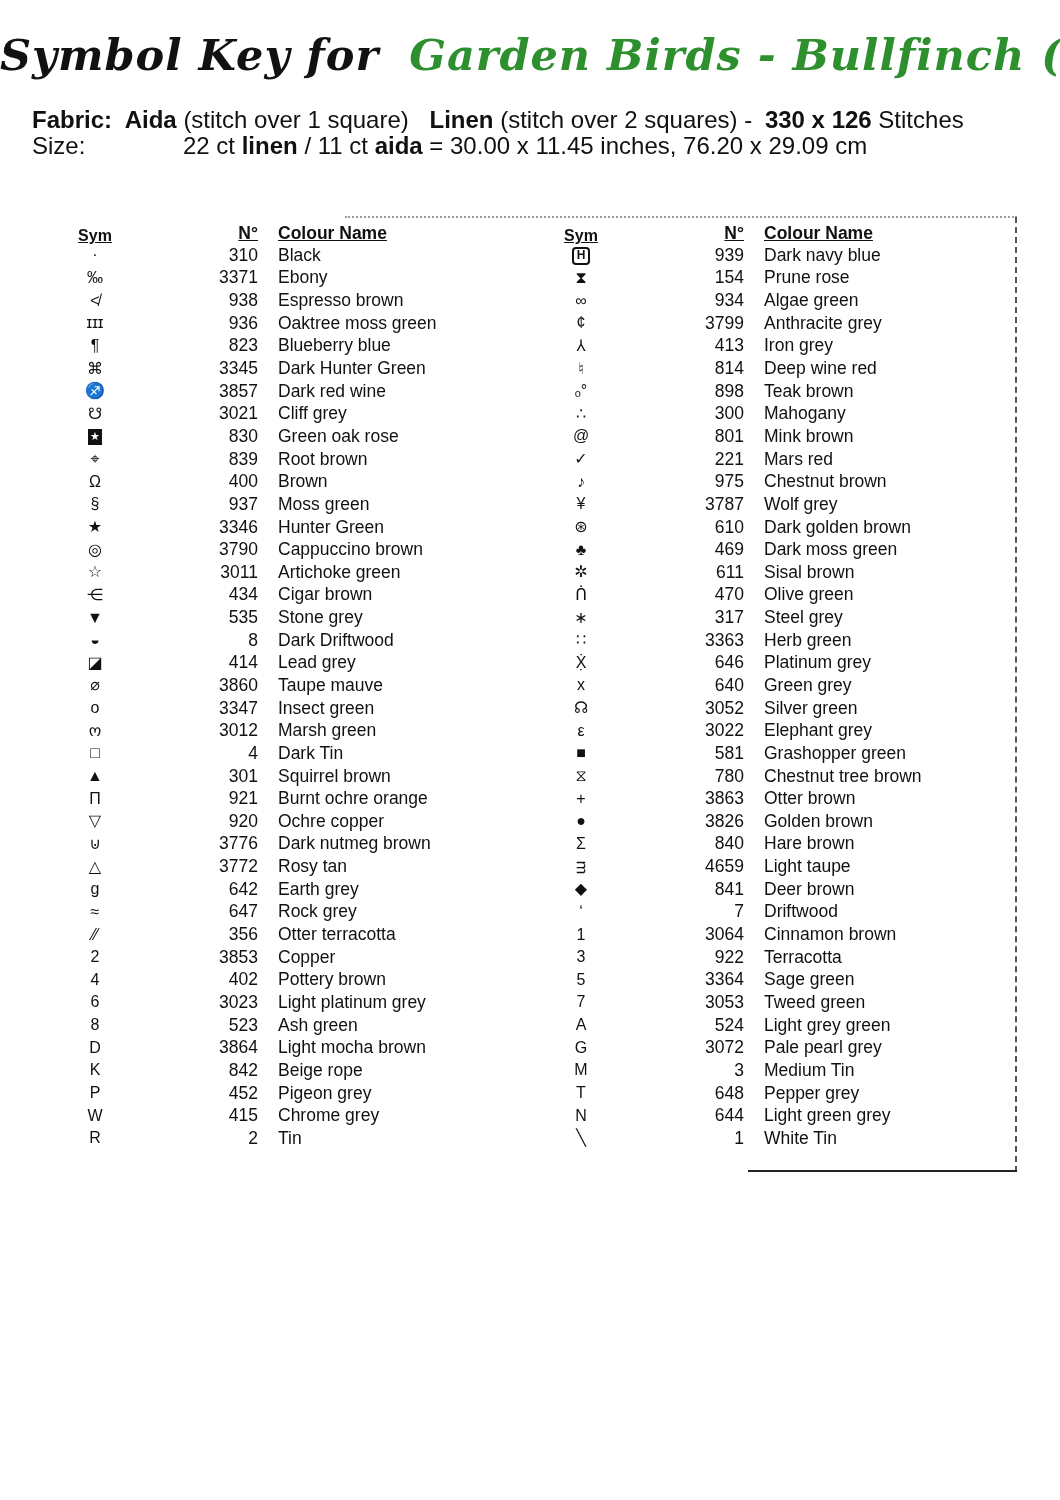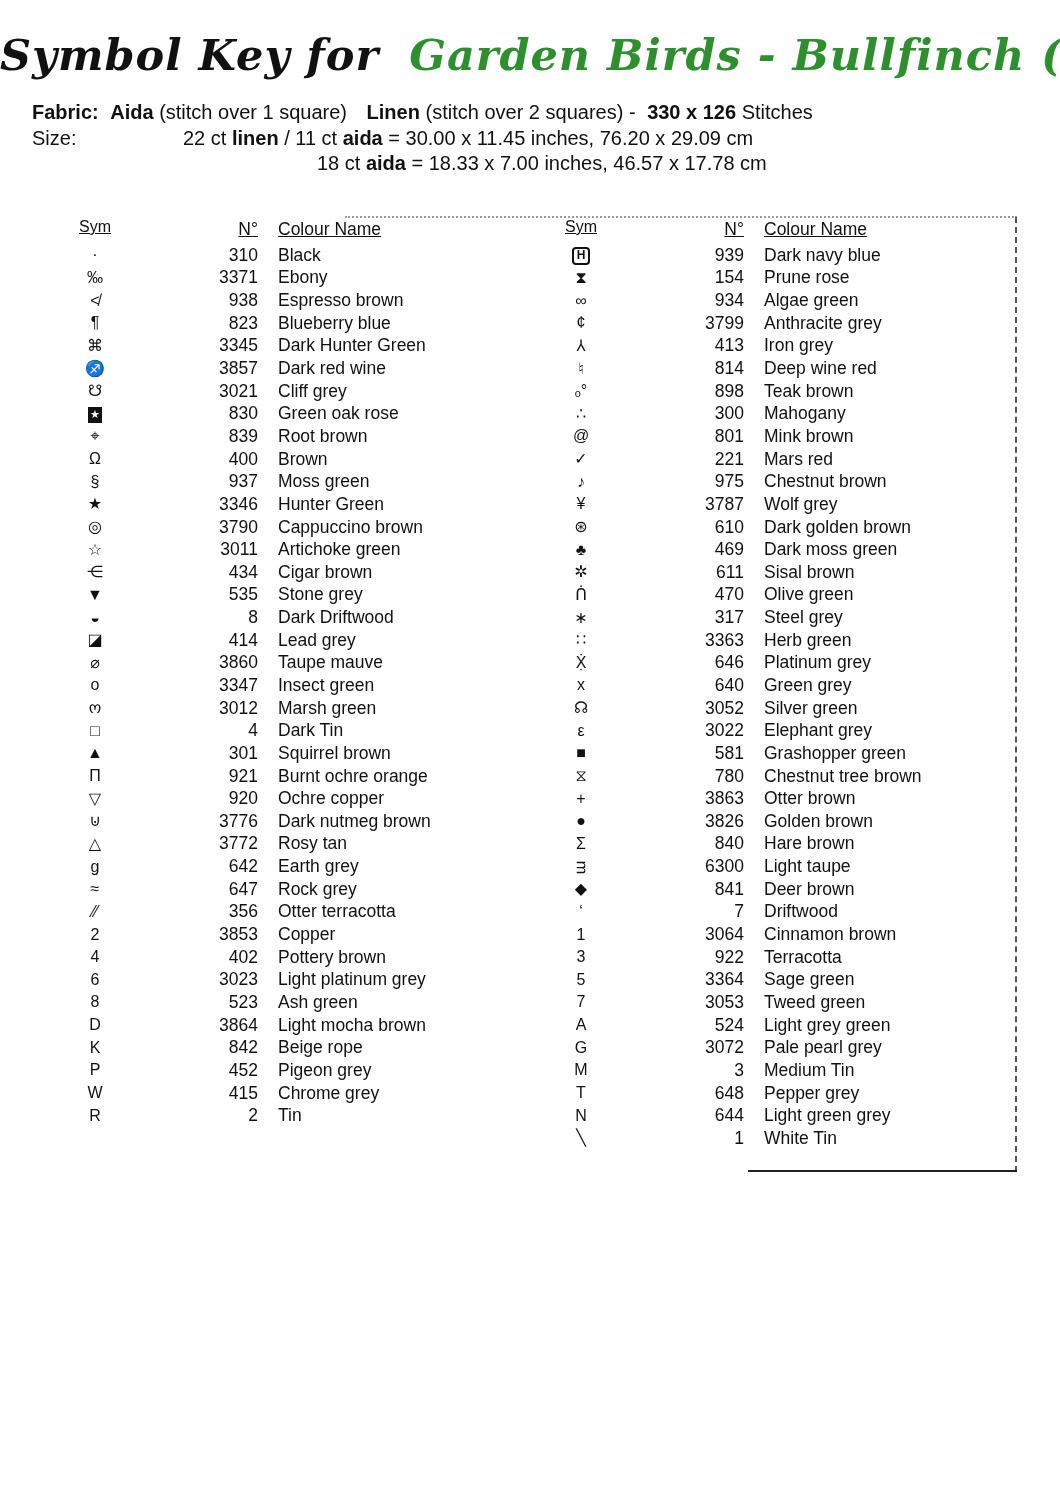--- a/index.html
+++ b/index.html
@@ -6,35 +6,35 @@
   .page{position:relative;width:1060px;height:1500px;background:#ffffff;
         font-family:"Liberation Sans",sans-serif;color:#111;overflow:hidden;margin:0 auto;}
 
   
   .title{position:absolute;top:30px;left:0;width:100%;text-align:center;
          font-family:"DejaVu Serif",serif;font-style:italic;font-weight:bold;
          font-size:43px;white-space:nowrap;letter-spacing:1px;}
   .title .t-name{margin-left:14px;}
 
   
-  .meta{position:absolute;left:32px;top:100px;font-size:20px;line-height:25.6px;white-space:nowrap;}
+  .meta{position:absolute;left:32px;top:107px;font-size:24px;line-height:25.6px;white-space:nowrap;}
   .meta b{font-weight:bold;}
   .gap-md{margin-left:14px;}
   .gap-sm{margin-left:6px;}
   .size-label{position:absolute;left:0;top:25.6px;font-weight:normal;}
   .sz0{margin-left:151px;}
   .sz1{margin-left:158px;}
   .sz2{margin-left:285px;}
   .sz3{margin-left:289px;}
 
   
   .kcol{position:absolute;top:219px;}
   .kcol0{left:60px;width:485px;}
   .kcol1{left:546px;width:470px;}
-  .khead{display:flex;align-items:flex-start;height:25px;font-weight:normal;font-size:17.5px;}
+  .khead{display:flex;align-items:flex-end;height:25px;font-weight:bold;font-size:17.5px;}
   .khead span{text-decoration:underline;}
   .krow{display:flex;align-items:center;height:22.65px;}
   .sym-cell{width:70px;text-align:center;font-size:16px;line-height:1;}
   .num-cell{width:128px;text-align:right;font-size:17.5px;}
   .name-cell{padding-left:20px;font-size:17.5px;}
   .khead .num-cell{font-size:17.5px;}
   .sym-glyph.inverse{background:#111;color:#fff;display:inline-block;
                      font-size:11px;line-height:13px;padding:1px 2px 2px;}
   .sym-glyph.boxed{border:2px solid #111;border-radius:4px;display:inline-block;
                    font-size:12px;font-weight:bold;line-height:13px;padding:0 3px 1px;}
@@ -61,23 +61,20 @@
       <span>(stitch over 1 square)</span>
       <b class="gap-md">Linen</b>
       <span>(stitch over 2 squares) -</span>
       <b class="gap-sm">330 x 126</b>
       <span>Stitches</span>
     </div>
     <span class="size-label">Size:</span>
     <div class="meta-line sz0">
       <span>22 ct </span><b>linen</b><span> / 11 ct </span><b>aida</b><span> = 30.00 x 11.45 inches, 76.20 x 29.09 cm</span>
     </div>
-    <div class="meta-line sz2">
-      <span>18 ct </span><b>aida</b><span></span><b></b><span>  = 18.33 x 7.00 inches, 46.57 x 17.78 cm</span>
-    </div>
   </div>
 
   <div class="line-top"></div>
   <div class="line-right"></div>
   <div class="line-bottom"></div>
 
   <div class="kcol kcol0">
     <div class="khead">
       <span class="sym-cell">Sym</span>
       <span class="num-cell">N°</span>
@@ -92,20 +89,25 @@
         <span class="sym-cell"><span class="sym-glyph">‰</span></span>
         <span class="num-cell">3371</span>
         <span class="name-cell">Ebony</span>
       </div>
       <div class="krow">
         <span class="sym-cell"><span class="sym-glyph">≮</span></span>
         <span class="num-cell">938</span>
         <span class="name-cell">Espresso brown</span>
       </div>
       <div class="krow">
+        <span class="sym-cell"><span class="sym-glyph">ɪɪɪ</span></span>
+        <span class="num-cell">936</span>
+        <span class="name-cell">Oaktree moss green</span>
+      </div>
+      <div class="krow">
         <span class="sym-cell"><span class="sym-glyph">¶</span></span>
         <span class="num-cell">823</span>
         <span class="name-cell">Blueberry blue</span>
       </div>
       <div class="krow">
         <span class="sym-cell"><span class="sym-glyph">⌘</span></span>
         <span class="num-cell">3345</span>
         <span class="name-cell">Dark Hunter Green</span>
       </div>
       <div class="krow">
@@ -416,21 +418,21 @@
         <span class="num-cell">3826</span>
         <span class="name-cell">Golden brown</span>
       </div>
       <div class="krow">
         <span class="sym-cell"><span class="sym-glyph">Σ</span></span>
         <span class="num-cell">840</span>
         <span class="name-cell">Hare brown</span>
       </div>
       <div class="krow">
         <span class="sym-cell"><span class="sym-glyph">ᴟ</span></span>
-        <span class="num-cell">6300</span>
+        <span class="num-cell">4659</span>
         <span class="name-cell">Light taupe</span>
       </div>
       <div class="krow">
         <span class="sym-cell"><span class="sym-glyph">◆</span></span>
         <span class="num-cell">841</span>
         <span class="name-cell">Deer brown</span>
       </div>
       <div class="krow">
         <span class="sym-cell"><span class="sym-glyph">‘</span></span>
         <span class="num-cell">7</span>

